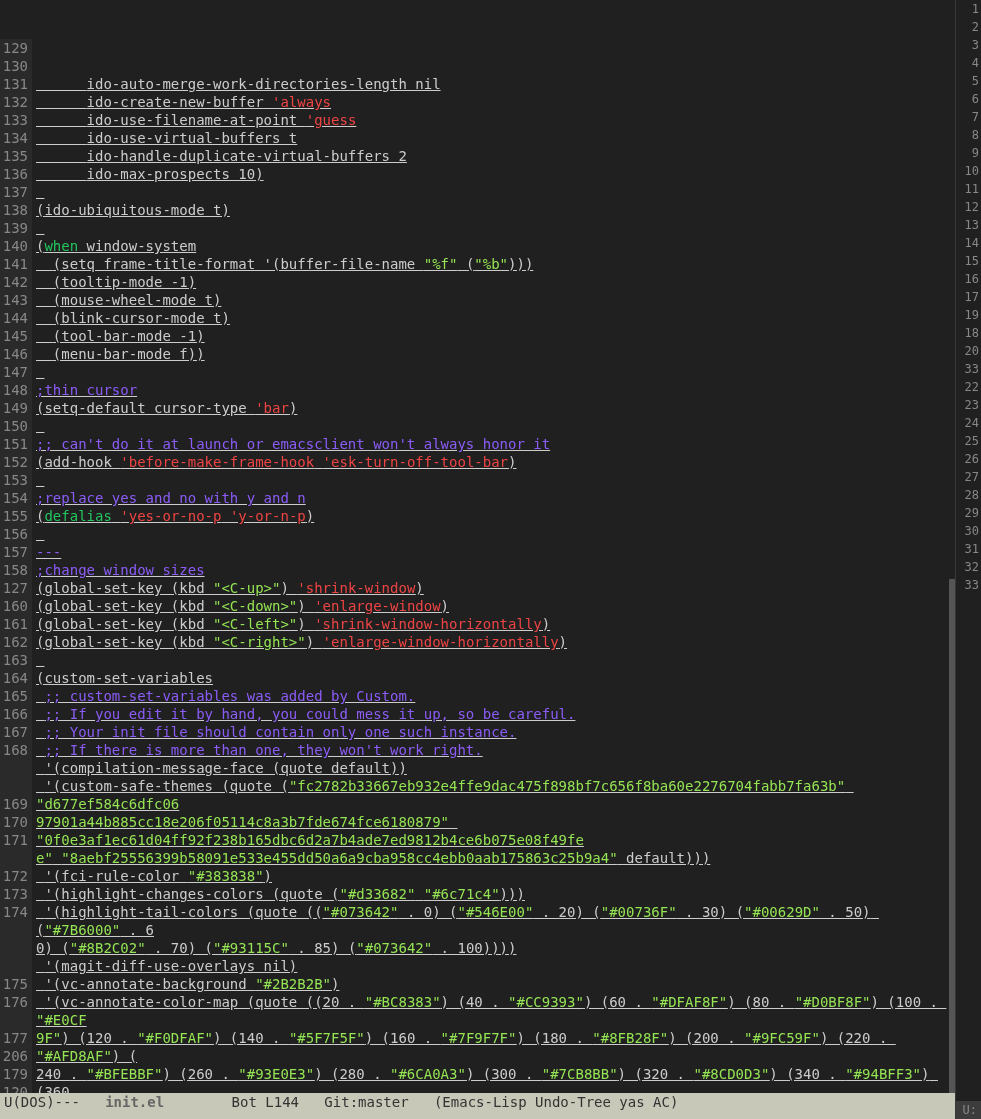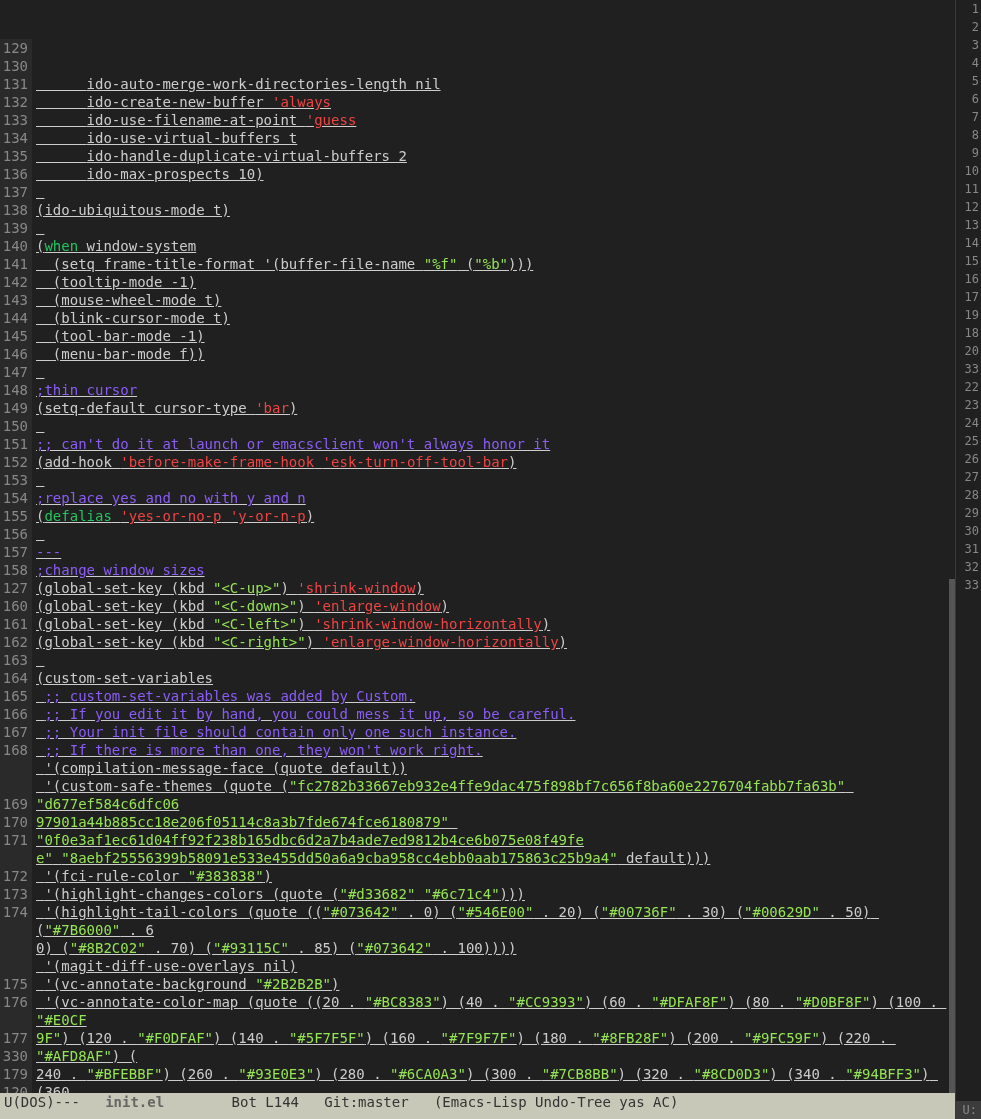--- a/index.html
+++ b/index.html
@@ -148,21 +148,21 @@
         <div>172</div>
         <div>173</div>
         <div>174</div>
         <div></div>
         <div></div>
         <div></div>
         <div>175</div>
         <div>176</div>
         <div></div>
         <div>177</div>
-        <div>330</div>
+        <div>206</div>
         <div>179</div>
         <div>120</div>
         <div>125</div>
         <div>182</div>
       </div>
     <div class="code" id="code">
       <div class="line"><span class="def">      ido-auto-merge-work-directories-length nil</span></div><div class="line"><span class="def">      ido-create-new-buffer </span><span class="var">'always</span></div><div class="line"><span class="def">      ido-use-filename-at-point </span><span class="var">'guess</span></div><div class="line"><span class="def">      ido-use-virtual-buffers t</span></div><div class="line"><span class="def">      ido-handle-duplicate-virtual-buffers 2</span></div><div class="line"><span class="def">      ido-max-prospects 10)</span></div><div class="line">&nbsp;</div><div class="line"><span class="def">(ido-ubiquitous-mode t)</span></div><div class="line">&nbsp;</div><div class="line"><span class="def">(</span><span class="kw">when</span><span class="def"> window-system</span></div><div class="line"><span class="def">  (setq frame-title-format '(buffer-file-name </span><span class="str">"%f"</span><span class="def"> (</span><span class="str">"%b"</span><span class="def">)))</span></div><div class="line"><span class="def">  (tooltip-mode -1)</span></div><div class="line"><span class="def">  (mouse-wheel-mode t)</span></div><div class="line"><span class="def">  (blink-cursor-mode t)</span></div><div class="line"><span class="def">  (tool-bar-mode -1)</span></div><div class="line"><span class="def">  (menu-bar-mode f))</span></div><div class="line">&nbsp;</div><div class="line"><span class="cmt">;thin cursor</span></div><div class="line"><span class="def">(setq-default cursor-type </span><span class="var">'bar</span><span class="def">)</span></div><div class="line">&nbsp;</div><div class="line"><span class="cmt">;; can't do it at launch or emacsclient won't always honor it</span></div><div class="line"><span class="def">(add-hook </span><span class="var">'before-make-frame-hook</span><span class="def"> </span><span class="var">'esk-turn-off-tool-bar</span><span class="def">)</span></div><div class="line">&nbsp;</div><div class="line"><span class="cmt">;replace yes and no with y and n</span></div><div class="line"><span class="def">(</span><span class="kw">defalias</span><span class="def"> </span><span class="var">'yes-or-no-p</span><span class="def"> </span><span class="var">'y-or-n-p</span><span class="def">)</span></div><div class="line">&nbsp;</div><div class="line"><span class="cmt">---</span></div><div class="line"><span class="cmt">;change window sizes</span></div><div class="line"><span class="def">(global-set-key (kbd </span><span class="str">"&lt;C-up&gt;"</span><span class="def">) </span><span class="var">'shrink-window</span><span class="def">)</span></div><div class="line"><span class="def">(global-set-key (kbd </span><span class="str">"&lt;C-down&gt;"</span><span class="def">) </span><span class="var">'enlarge-window</span><span class="def">)</span></div><div class="line"><span class="def">(global-set-key (kbd </span><span class="str">"&lt;C-left&gt;"</span><span class="def">) </span><span class="var">'shrink-window-horizontally</span><span class="def">)</span></div><div class="line"><span class="def">(global-set-key (kbd </span><span class="str">"&lt;C-right&gt;"</span><span class="def">) </span><span class="var">'enlarge-window-horizontally</span><span class="def">)</span></div><div class="line">&nbsp;</div><div class="line"><span class="def">(custom-set-variables</span></div><div class="line"><span class="cmt"> ;; custom-set-variables was added by Custom.</span></div><div class="line"><span class="cmt"> ;; If you edit it by hand, you could mess it up, so be careful.</span></div><div class="line"><span class="cmt"> ;; Your init file should contain only one such instance.</span></div><div class="line"><span class="cmt"> ;; If there is more than one, they won't work right.</span></div><div class="line"><span class="def"> '(compilation-message-face (quote default))</span></div><div class="line"><span class="def"> '(custom-safe-themes (quote (</span><span class="str">"fc2782b33667eb932e4ffe9dac475f898bf7c656f8ba60e2276704fabb7fa63b"</span><span class="def"> </span><span class="str">"d677ef584c6dfc06</span></div><div class="line" style="position: relative;"><span class="str">97901a44b885cc18e206f05114c8a3b7fde674fce6180879"</span><span class="def"> </span><span class="str">"0f0e3af1ec61d04ff92f238b165dbc6d2a7b4ade7ed9812b4ce6b075e08f49fe</span></div><div class="line" style="position: relative;"><span class="str">e"</span><span class="def"> </span><span class="str">"8aebf25556399b58091e533e455dd50a6a9cba958cc4ebb0aab175863c25b9a4"</span><span class="def"> default)))</span></div><div class="line"><span class="def"> '(fci-rule-color </span><span class="str">"#383838"</span><span class="def">)</span></div><div class="line"><span class="def"> '(highlight-changes-colors (quote (</span><span class="str">"#d33682"</span><span class="def"> </span><span class="str">"#6c71c4"</span><span class="def">)))</span></div><div class="line"><span class="def"> '(highlight-tail-colors (quote ((</span><span class="str">"#073642"</span><span class="def"> . 0) (</span><span class="str">"#546E00"</span><span class="def"> . 20) (</span><span class="str">"#00736F"</span><span class="def"> . 30) (</span><span class="str">"#00629D"</span><span class="def"> . 50) (</span><span class="str">"#7B6000"</span><span class="def"> . 6</span></div><div class="line" style="position: relative;"><span class="def">0) (</span><span class="str">"#8B2C02"</span><span class="def"> . 70) (</span><span class="str">"#93115C"</span><span class="def"> . 85) (</span><span class="str">"#073642"</span><span class="def"> . 100))))</span></div><div class="line"><span class="def"> '(magit-diff-use-overlays nil)</span></div><div class="line"><span class="def"> '(vc-annotate-background </span><span class="str">"#2B2B2B"</span><span class="def">)</span></div><div class="line"><span class="def"> '(vc-annotate-color-map (quote ((20 . </span><span class="str">"#BC8383"</span><span class="def">) (40 . </span><span class="str">"#CC9393"</span><span class="def">) (60 . </span><span class="str">"#DFAF8F"</span><span class="def">) (80 . </span><span class="str">"#D0BF8F"</span><span class="def">) (100 . </span><span class="str">"#E0CF</span></div><div class="line" style="position: relative;"><span class="str">9F"</span><span class="def">) (120 . </span><span class="str">"#F0DFAF"</span><span class="def">) (140 . </span><span class="str">"#5F7F5F"</span><span class="def">) (160 . </span><span class="str">"#7F9F7F"</span><span class="def">) (180 . </span><span class="str">"#8FB28F"</span><span class="def">) (200 . </span><span class="str">"#9FC59F"</span><span class="def">) (220 . </span><span class="str">"#AFD8AF"</span><span class="def">) (</span></div><div class="line" style="position: relative;"><span class="def">240 . </span><span class="str">"#BFEBBF"</span><span class="def">) (260 . </span><span class="str">"#93E0E3"</span><span class="def">) (280 . </span><span class="str">"#6CA0A3"</span><span class="def">) (300 . </span><span class="str">"#7CB8BB"</span><span class="def">) (320 . </span><span class="str">"#8CD0D3"</span><span class="def">) (340 . </span><span class="str">"#94BFF3"</span><span class="def">) (360 . </span></div><div class="line" style="position: relative;"><span class="str">"#DC8CC3"</span><span class="def">))))</span></div><div class="line"><span class="def"> '(vc-annotate-very-old-color </span><span class="str">"#DC8CC3"</span><span class="def">)</span></div><div class="line"><span class="def"> '(weechat-color-list (quote (unspecified </span><span class="str">"#002b36"</span><span class="def"> </span><span class="str">"#073642"</span><span class="def"> </span><span class="str">"#990A1B"</span><span class="def"> </span><span class="str">"#dc322f"</span><span class="def"> </span><span class="str">"#546E00"</span><span class="def"> </span><span class="str">"#859900"</span><span class="def"> </span></div><div class="scroll-indicator"></div>
     </div>
   </div>
   <div class="modeline">

